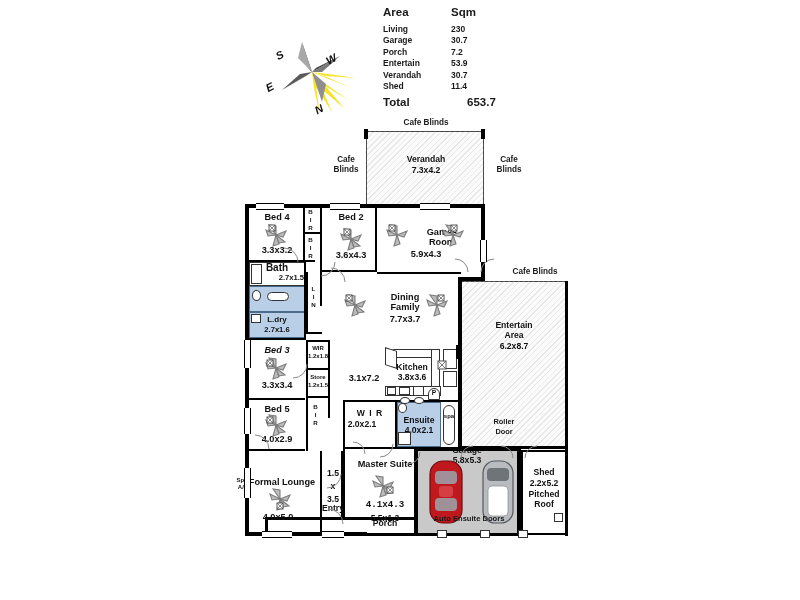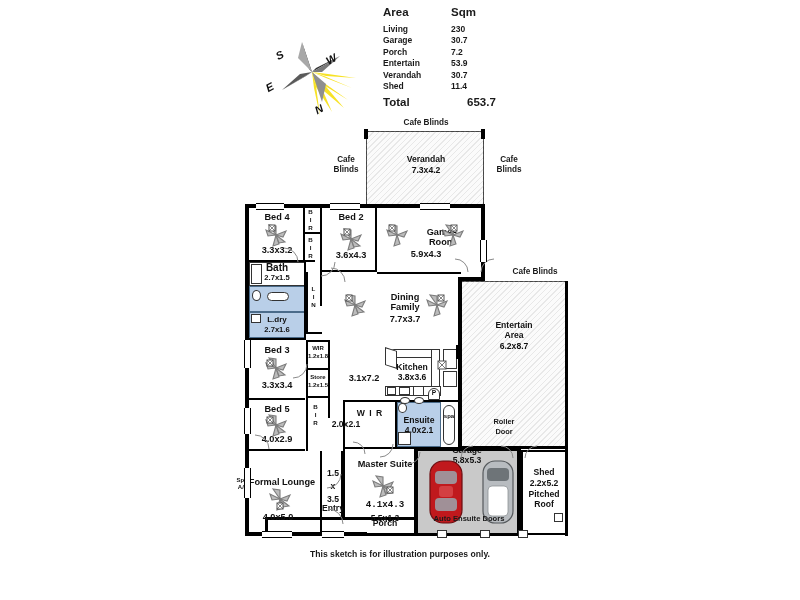--- a/index.html
+++ b/index.html
@@ -234,40 +234,40 @@
         <path d="M13 13 L6 3 L13 4 Z"></path>
     </g>
     <rect x="11" y="3" width="6" height="6" fill="#fff" stroke="#555"></rect>
     <path d="M11 3 L17 9 M17 3 L11 9" stroke="#555" stroke-width="0.7"></path>
   </svg>
 
   <div class="wet" style="left:249px;top:262px;width:56px;height:24px;background:#fff;border-color:#333;"></div>
   <div class="wet" style="left:249px;top:286px;width:56px;height:26px;"></div>
   <div class="wet" style="left:249px;top:312px;width:56px;height:26px;"></div>
   <div class="lbl sm" style="left:252px;top:264px;width:50px;font-size:10px;">Bath</div>
-  <div class="lbl sm" style="left:250px;top:274px;width:54px;font-size:7.6px;">2.7x1.5</div>
+  <div class="lbl sm" style="left:250px;top:274px;width:54px;font-size:7.6px;text-align:right;">2.7x1.5</div>
   <div class="lbl sm" style="left:252px;top:316px;width:50px;font-size:8px;">L.dry</div>
   <div class="lbl sm" style="left:250px;top:326px;width:54px;font-size:7.6px;">2.7x1.6</div>
 
   <div class="cab" style="left:251px;top:264px;width:11px;height:20px;"></div>
   <div class="cab" style="left:252px;top:290px;width:9px;height:11px;border-radius:50%;"></div>
   <div class="cab" style="left:267px;top:292px;width:22px;height:9px;border-radius:5px;"></div>
   <div class="cab" style="left:251px;top:314px;width:10px;height:9px;"></div>
   <div class="wall" style="left:245px;top:286px;width:4px;height:3px;"></div>
   <div class="wall" style="left:245px;top:310px;width:4px;height:3px;"></div>
   <div class="wall" style="left:249px;top:338px;width:56px;height:2px;"></div>
   <div class="wall" style="left:304px;top:262px;width:2px;height:78px;"></div>
 
   <div class="wall" style="left:306px;top:272px;width:2px;height:62px;"></div>
   <div class="wall" style="left:306px;top:332px;width:16px;height:2px;"></div>
   <div class="lbl vert" style="left:310px;top:282px;height:30px;">LIN</div>
 
   <div class="wall" style="left:249px;top:340px;width:56px;height:2px;opacity:0;"></div>
   <div class="wall" style="left:249px;top:398px;width:56px;height:2px;"></div>
-  <div class="lbl big" style="left:248px;top:345px;width:58px;">Bed 3</div>
+  <div class="lbl big" style="left:248px;top:345px;width:58px;font-style:italic;">Bed 3</div>
   <div class="lbl big" style="left:248px;top:380px;width:58px;">3.3x3.4</div>
   <svg class="fan" style="left:263px;top:355px;" viewBox="0 0 26 26">
     <g stroke="#7d7d7d" stroke-width="1.1" fill="#bcbcbc">
       <path d="M13 13 L3 8 L5 14 Z"></path>
         <path d="M13 13 L23 9 L20 15 Z"></path>
       <path d="M13 13 L10 24 L16 22 Z"></path>
         <path d="M13 13 L6 3 L13 4 Z"></path>
       <path d="M13 13 L22 20 L16 21 Z"></path>
     </g>
     <rect x="4" y="5" width="6" height="6" fill="#fff" stroke="#555"></rect>
@@ -372,21 +372,21 @@
     <rect x="1" y="1" width="8" height="8" fill="#fff" stroke="#555"></rect>
     <path d="M1 1 L9 9 M9 1 L1 9" stroke="#555" stroke-width="0.8"></path>
   </svg>
   <div class="wall" style="left:456px;top:345px;width:2px;height:14px;"></div>
 
   <div class="wall" style="left:343px;top:400px;width:2px;height:49px;"></div>
   <div class="wall" style="left:343px;top:400px;width:118px;height:2px;"></div>
   <div class="wall" style="left:395px;top:400px;width:2px;height:49px;"></div>
   <div class="wall" style="left:343px;top:447px;width:118px;height:2px;"></div>
   <div class="lbl" style="left:345px;top:408px;width:50px;letter-spacing:1px;">W I R</div>
-  <div class="lbl" style="left:329px;top:419px;width:34px;">2.0x2.1</div>
+  <div class="lbl" style="left:345px;top:419px;width:34px;">2.0x2.1</div>
   <div class="wet" style="left:397px;top:402px;width:44px;height:45px;"></div>
   <div class="lbl" style="left:397px;top:415px;width:44px;">Ensuite</div>
   <div class="lbl" style="left:397px;top:425px;width:44px;">4.0x2.1</div>
   <div class="cab" style="left:398px;top:403px;width:9px;height:10px;border-radius:50%;"></div>
   <div class="cab" style="left:398px;top:432px;width:13px;height:13px;"></div>
   <div class="cab" style="left:400px;top:397px;width:10px;height:7px;border-radius:50%;"></div>
   <div class="cab" style="left:414px;top:397px;width:10px;height:7px;border-radius:50%;"></div>
   <div class="cab" style="left:443px;top:405px;width:12px;height:40px;border-radius:6px;"></div>
   <div class="lbl xs" style="left:443px;top:412px;width:12px;line-height:8px;white-space:pre-line;">spa</div>
 
@@ -441,14 +441,13 @@
   <div class="abs" style="left:420px;top:203px;width:30px;height:5px;background:#fff;border-top:1px solid #000;border-bottom:1px solid #000;"></div>
   <div class="abs" style="left:244px;top:340px;width:5px;height:28px;background:#fff;border-left:1px solid #000;border-right:1px solid #000;"></div>
   <div class="abs" style="left:244px;top:408px;width:5px;height:26px;background:#fff;border-left:1px solid #000;border-right:1px solid #000;"></div>
   <div class="abs" style="left:244px;top:468px;width:5px;height:30px;background:#fff;border-left:1px solid #000;border-right:1px solid #000;"></div>
   <div class="abs" style="left:262px;top:531px;width:30px;height:5px;background:#fff;border-top:1px solid #000;border-bottom:1px solid #000;"></div>
   <div class="abs" style="left:322px;top:531px;width:22px;height:5px;background:#fff;border-top:1px solid #000;border-bottom:1px solid #000;"></div>
   <div class="abs" style="left:480px;top:240px;width:5px;height:22px;background:#fff;border-left:1px solid #000;border-right:1px solid #000;"></div>
 </div>
 
 <div class="abs" id="footer">
-  <div class="l1">This sketch is for illustration purposes only.</div>
 </div>
 
 </body></html>

